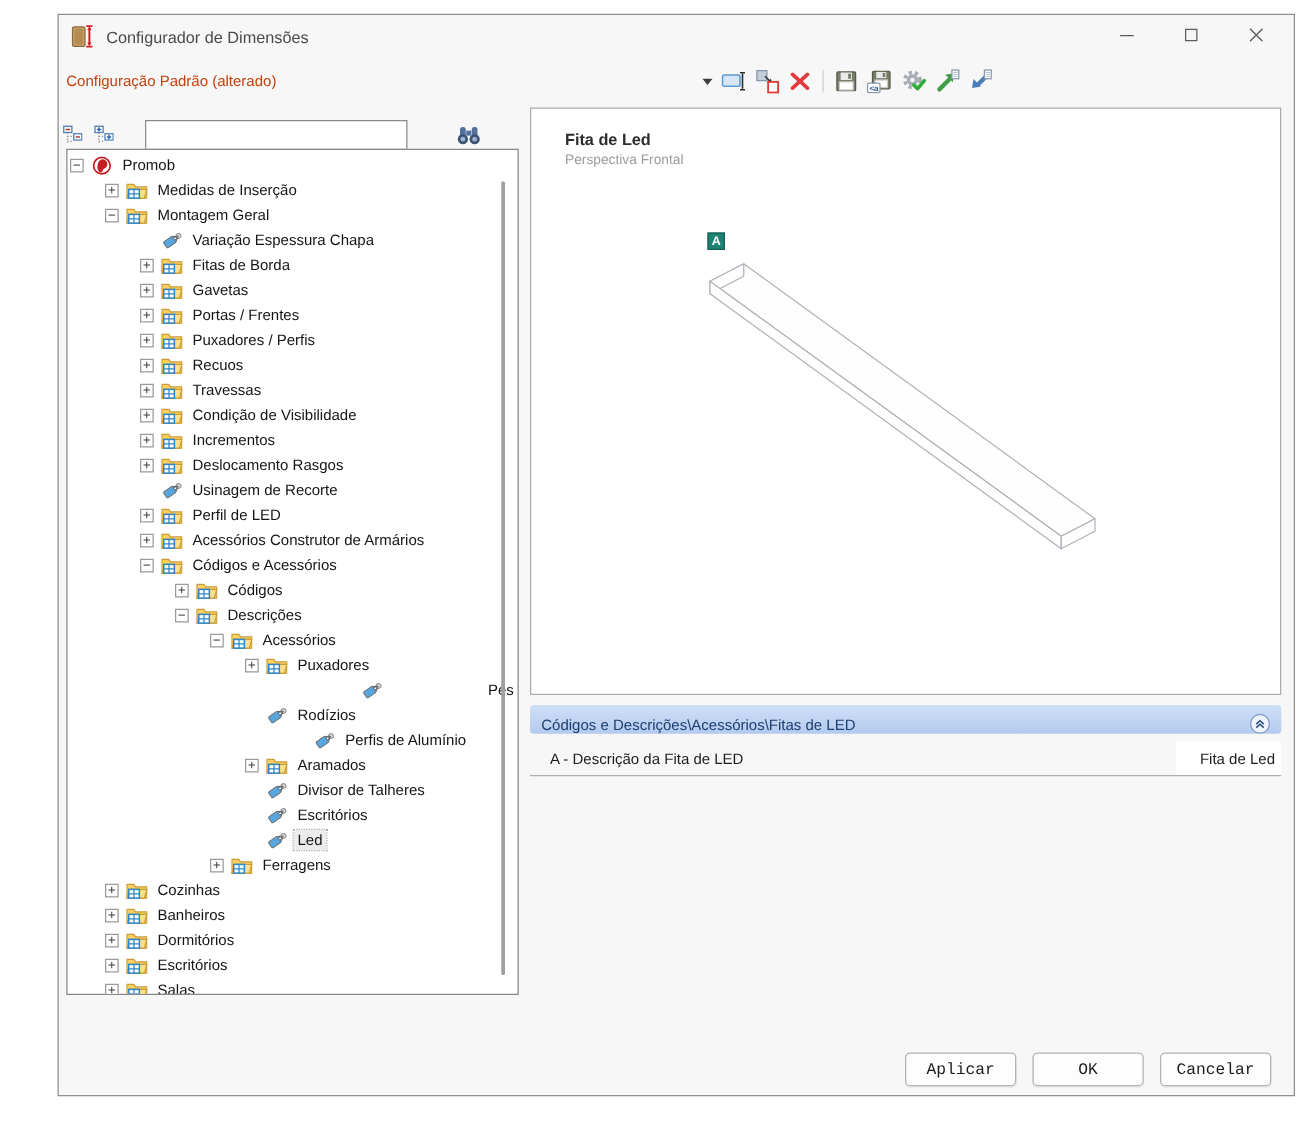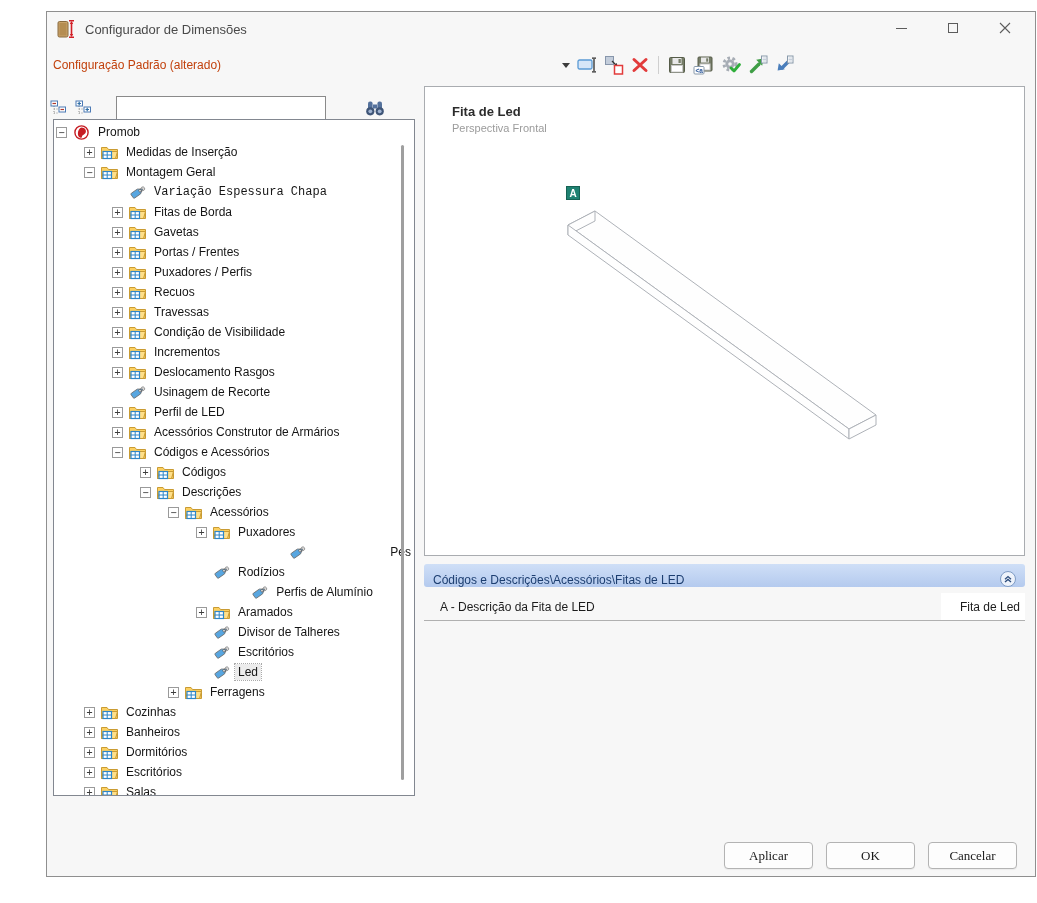--- a/index.html
+++ b/index.html
@@ -58,21 +58,21 @@
   .detail-value { margin-left:auto; height:100%; min-width:84px; background:#fff; display:flex; align-items:center;
                   justify-content:flex-end; padding:0 5px; }
 
   
   .checks { position:absolute; left:9px; top:797px; }
   .cb-row { display:flex; align-items:center; height:20px; margin-bottom:12px; }
   .cb-box { width:14px; height:14px; border:1px solid #767676; border-radius:3px; background:#fdfdfd; margin-right:9px; flex:0 0 auto; }
   .cb-label { font-size:13px; color:#1a1a1a; }
   .buttons { position:absolute; left:677px; top:830px; display:flex; gap:13px; }
   .btn { width:89px; height:27px; background:#fdfdfd; border:1px solid #b3b3b3; border-radius:4px;
-         font-size:13px; color:#1a1a1a; font-family:Liberation Serif, serif; box-shadow:0 1px 1px rgba(0,0,0,.05); }
+         font-size:13px; color:#1a1a1a; font-family:Liberation Mono, monospace; box-shadow:0 1px 1px rgba(0,0,0,.05); }
 </style>
 </head>
 <body>
 
 <div class="window">
 
   <div class="titlebar">
     <svg class="app-icon" viewBox="0 0 19 20">
       <rect x="1" y="2.5" width="10" height="15.5" rx="1.5" fill="#c9a36b" stroke="#8a6b3f"></rect>
       <rect x="2.5" y="4" width="7" height="12.5" fill="#b58d52"></rect>
@@ -222,21 +222,21 @@
         <div class="tree-row" style="padding-left: 30px;">
           <span class="expander">−</span>
           <svg viewBox="0 0 17 15" xmlns="http://www.w3.org/2000/svg" class="node-icon">
     <path d="M0.5 2.5 H6 L7.5 4.5 H16.5 V13.5 H0.5 Z" fill="#fcd061" stroke="#c99b33" stroke-width="1"></path>
     <path d="M0.5 13.5 L2.8 6.5 H16.5 L14.5 13.5 Z" fill="#ffe08a" stroke="#c99b33" stroke-width="1"></path>
     <rect x="2" y="6.5" width="8.5" height="7" fill="#ffffff" stroke="#2e86c8" stroke-width="1.2"></rect>
     <path d="M2 10 H10.5 M6.2 6.5 V13.5" stroke="#2e86c8" stroke-width="1"></path>
   </svg>
           <span class="node-label">Montagem Geral</span>
         </div>
-        <div class="tree-row" style="padding-left: 58px; font-family: Liberation Mono, monospace;">
+        <div class="tree-row" style="padding-left: 58px;">
           <span class="exp-spacer"></span>
           <svg viewBox="0 0 17 15" xmlns="http://www.w3.org/2000/svg" class="node-icon">
     <g transform="rotate(-35 8.5 7.5)">
       <circle cx="15" cy="7.5" r="1.9" fill="#d9d9d9" stroke="#8f8f8f" stroke-width="0.8"></circle>
       <path d="M2 5.6 Q2 4.6 3 4.6 H10.2 L14.6 7.5 L10.2 10.4 H3 Q2 10.4 2 9.4 Z" fill="#58a6e0" stroke="#6e6e6e" stroke-width="0.8"></path>
       <circle cx="11.6" cy="7.5" r="1.2" fill="#ffffff" stroke="#4a4a4a" stroke-width="0.7"></circle>
     </g>
   </svg>
           <span class="node-label">Variação Espessura Chapa</span>
         </div>

